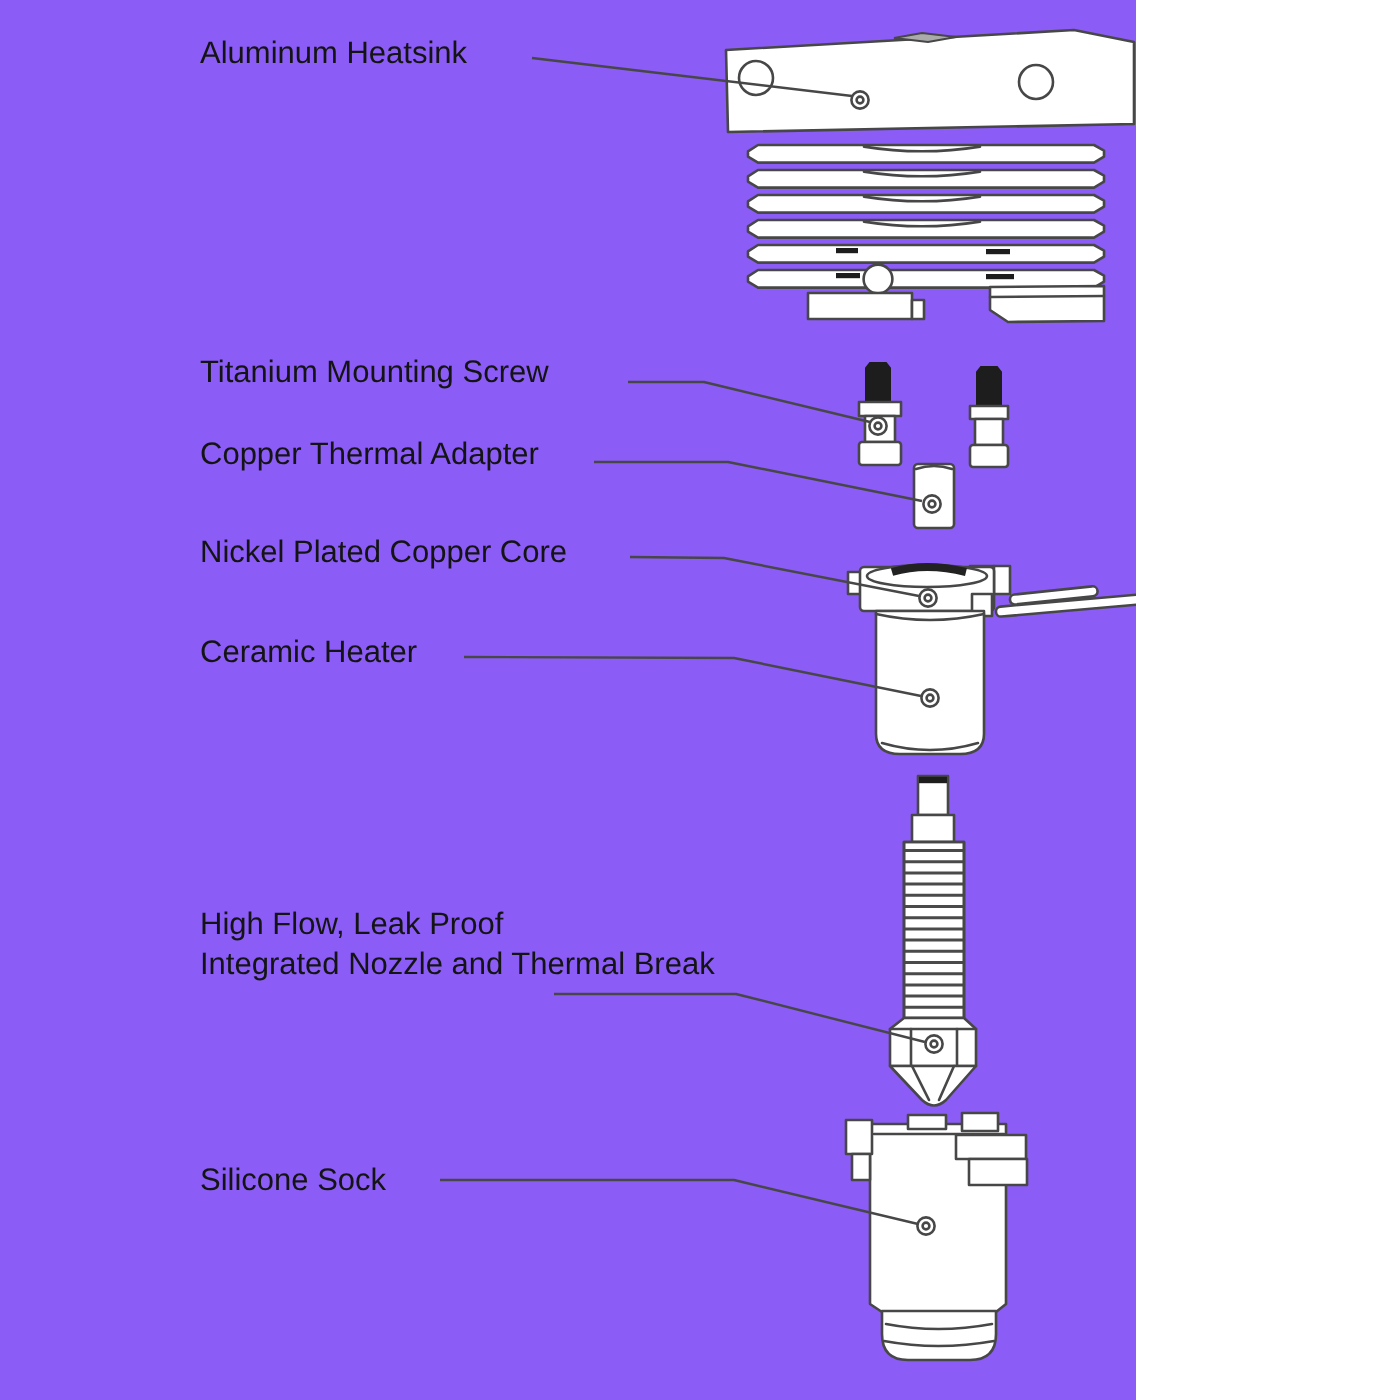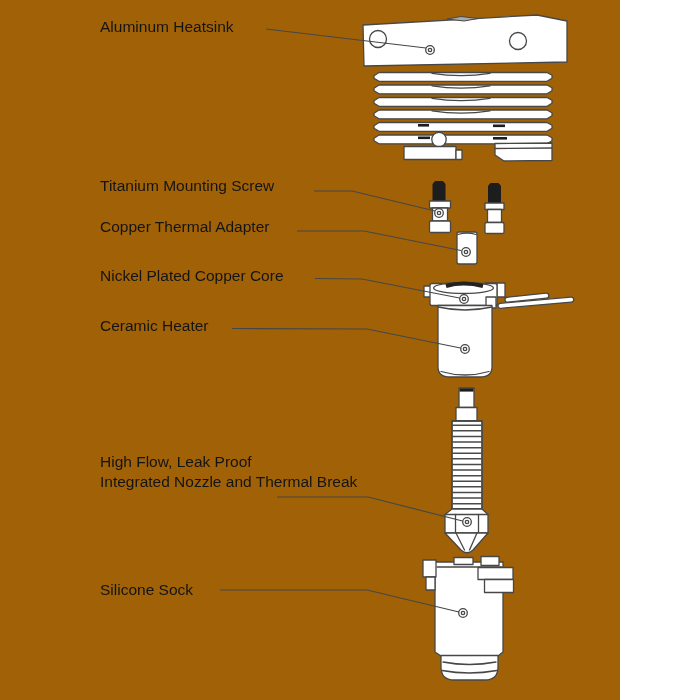--- a/index.html
+++ b/index.html
@@ -2,23 +2,23 @@
 <html><head>
 <meta charset="utf-8">
 <style>
   html, body {
     margin: 0;
     padding: 0;
     background: #ffffff;
   }
   .stage {
     position: relative;
-    width: 620px;
+    width: 568px;
     height: 700px;
-    background: #a16207;
+    background: #8b5cf6;
     overflow: hidden;
     font-family: "Liberation Sans", sans-serif;
   }
   svg text {
     font-family: "Liberation Sans", sans-serif;
     font-size: 15.5px;
     fill: #141414;
   }
   .line-art {
     stroke: #474747;

